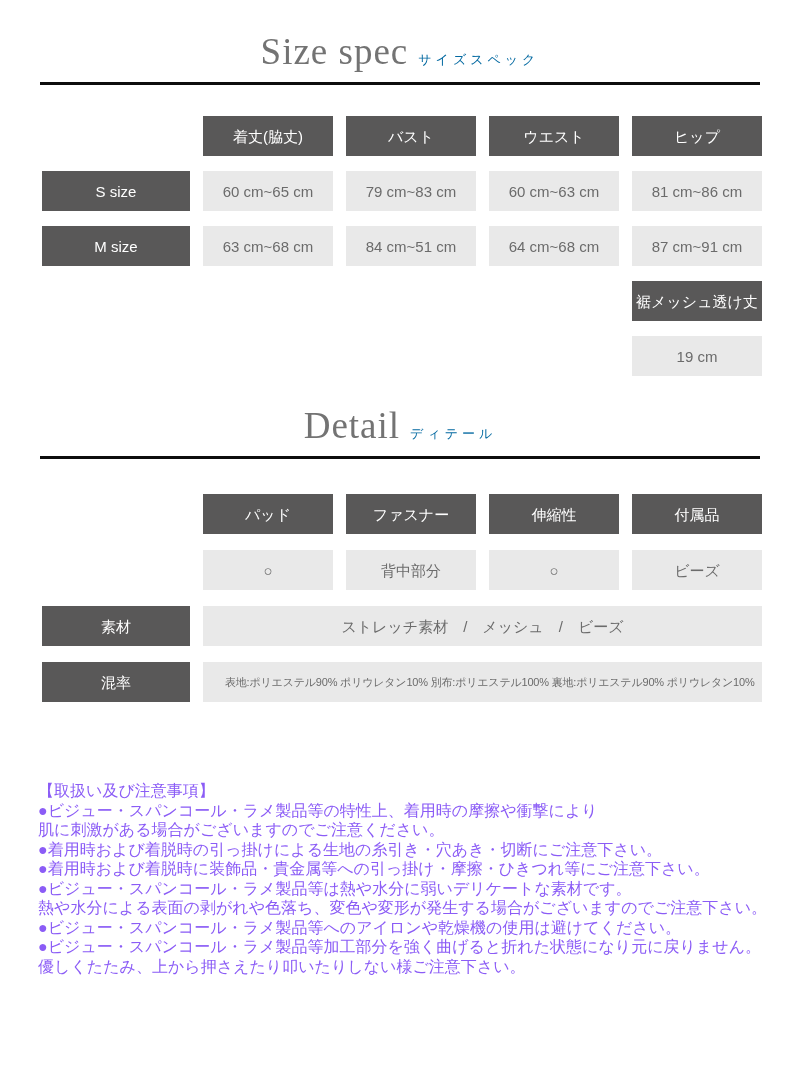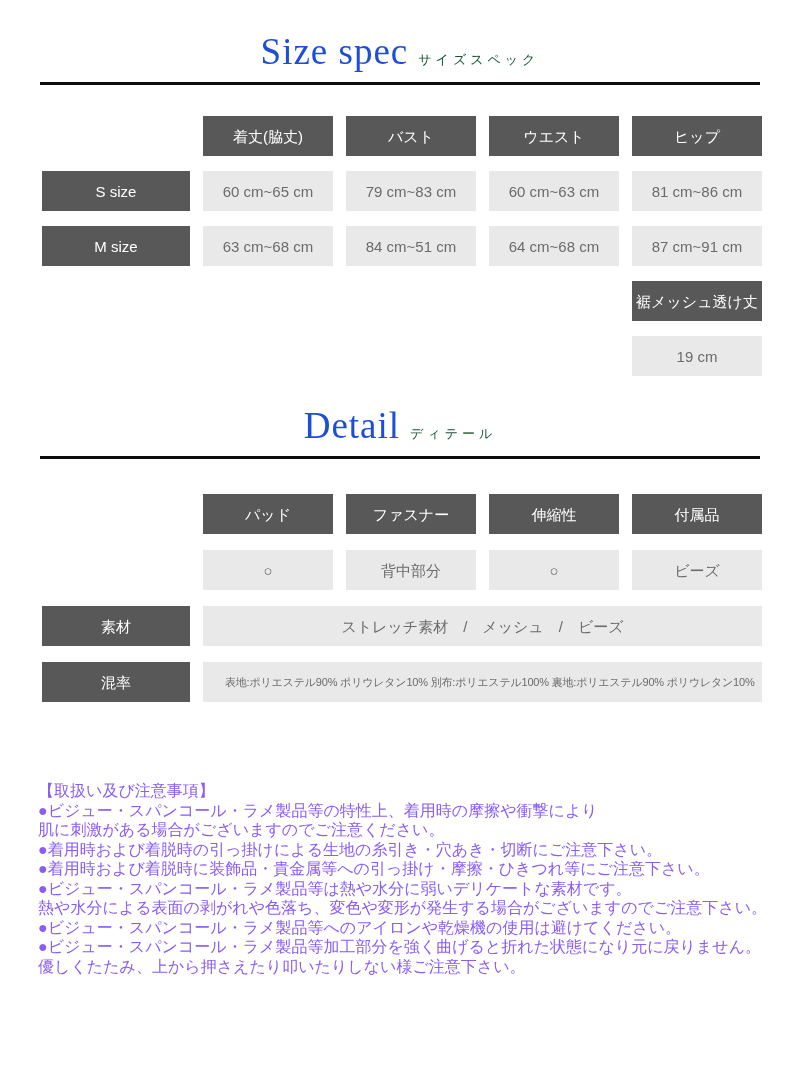--- a/index.html
+++ b/index.html
@@ -15,27 +15,27 @@
 
   
   .section-head {
     text-align: center;
   }
   .section-head.first { padding-top: 30px; }
   .section-head.second { padding-top: 28px; }
   .title-en {
     font-family: "Liberation Serif", "DejaVu Serif", serif;
     font-size: 37px;
-    color: #1d4ed8;
+    color: #737373;
     letter-spacing: 1px;
   }
   .title-ja {
     font-family: "Liberation Serif", "DejaVu Serif", serif;
     font-size: 13px;
-    color: #14532d;
+    color: #0369a1;
     letter-spacing: 4px;
     margin-left: 10px;
   }
   .rule {
     height: 3px;
     background: #0d0d0d;
     margin: 9px 40px 0 40px;
   }
 
   

